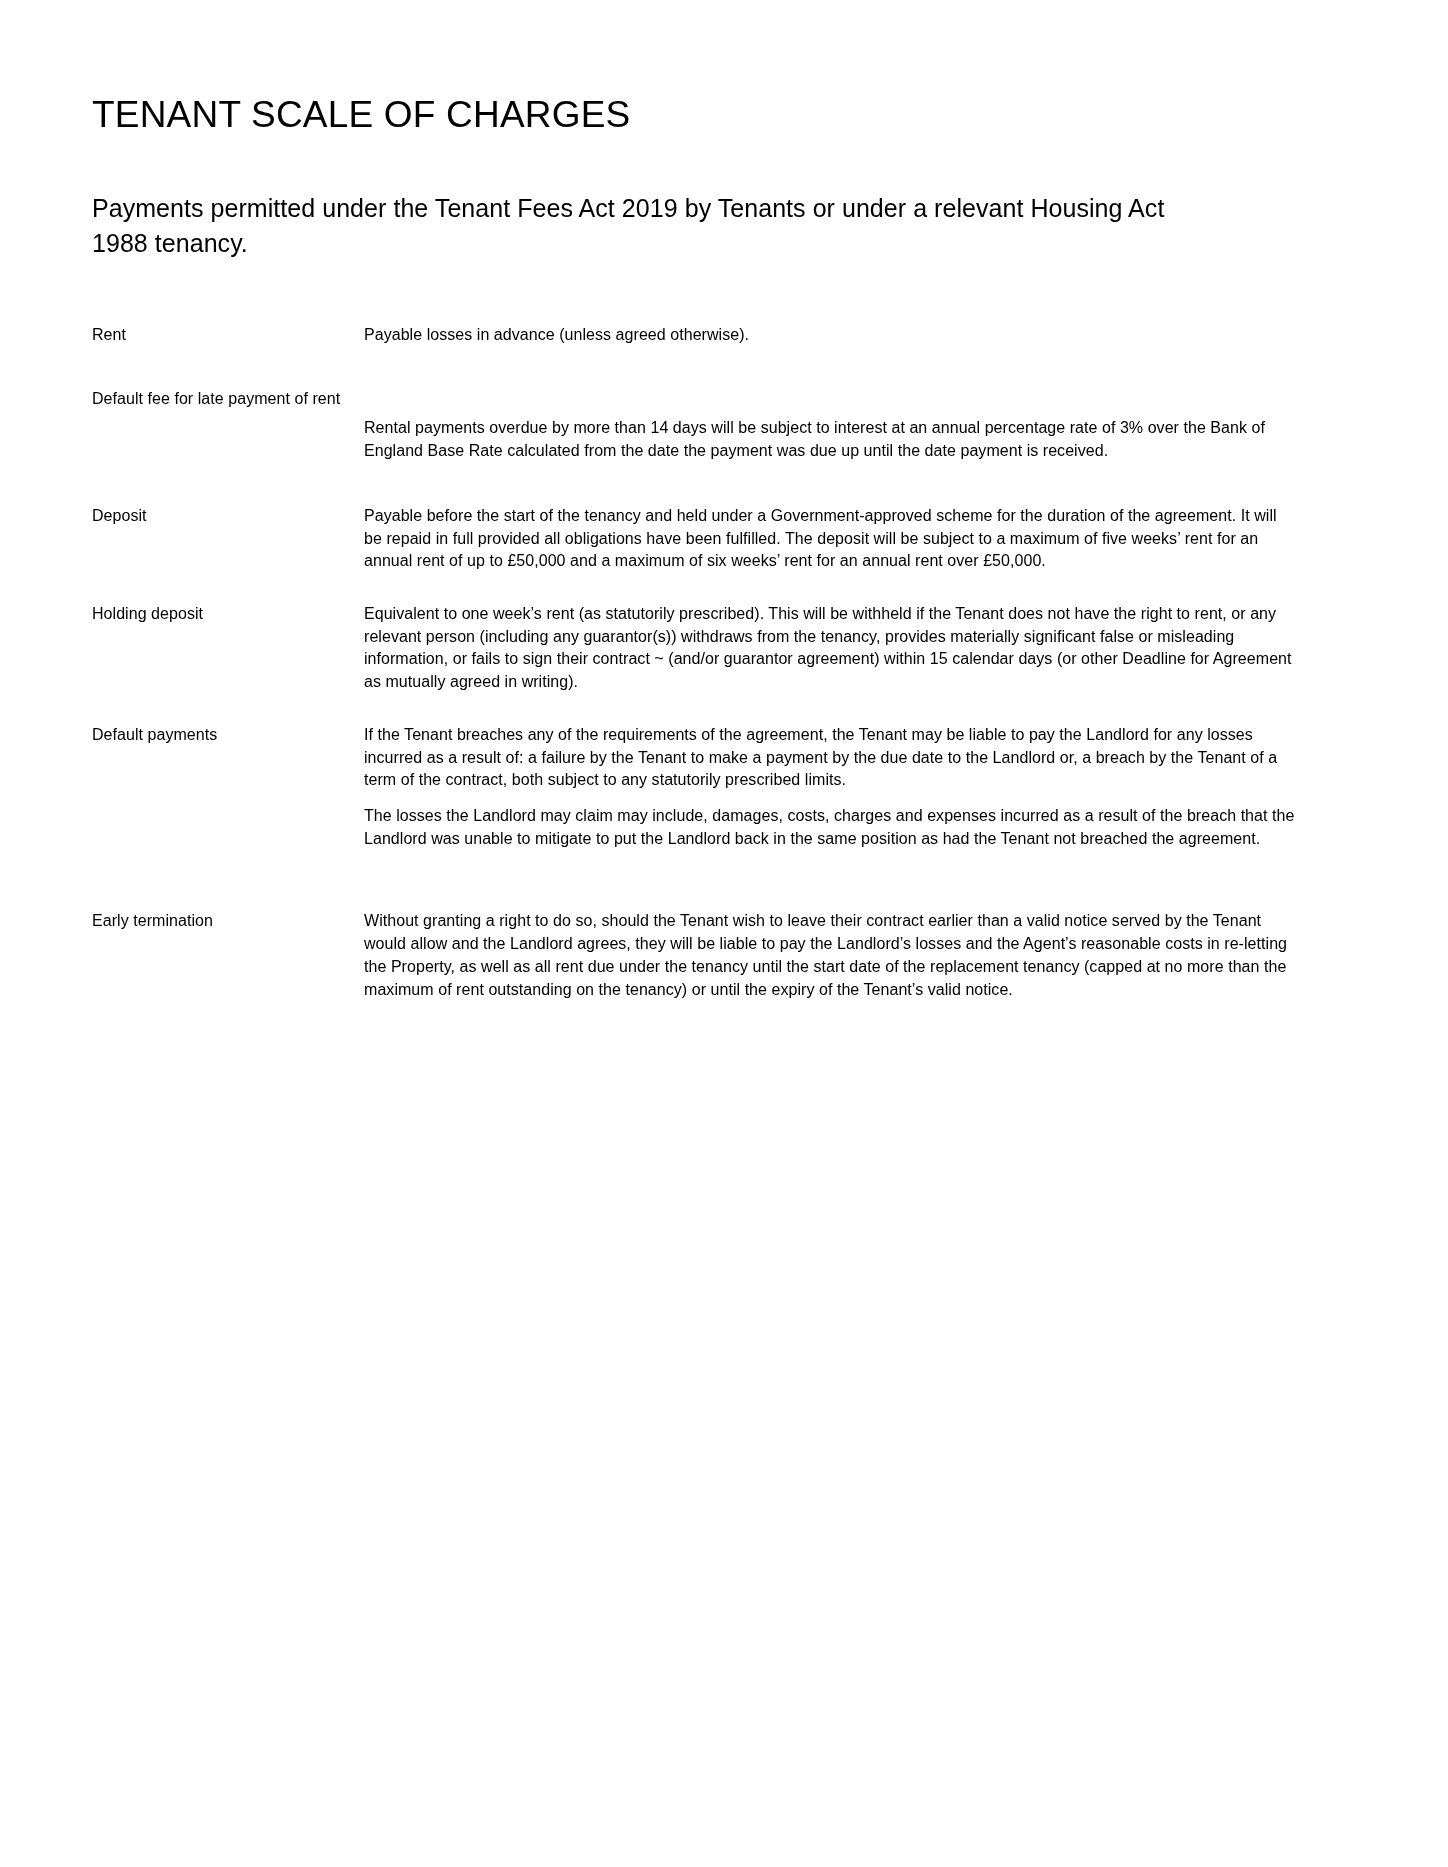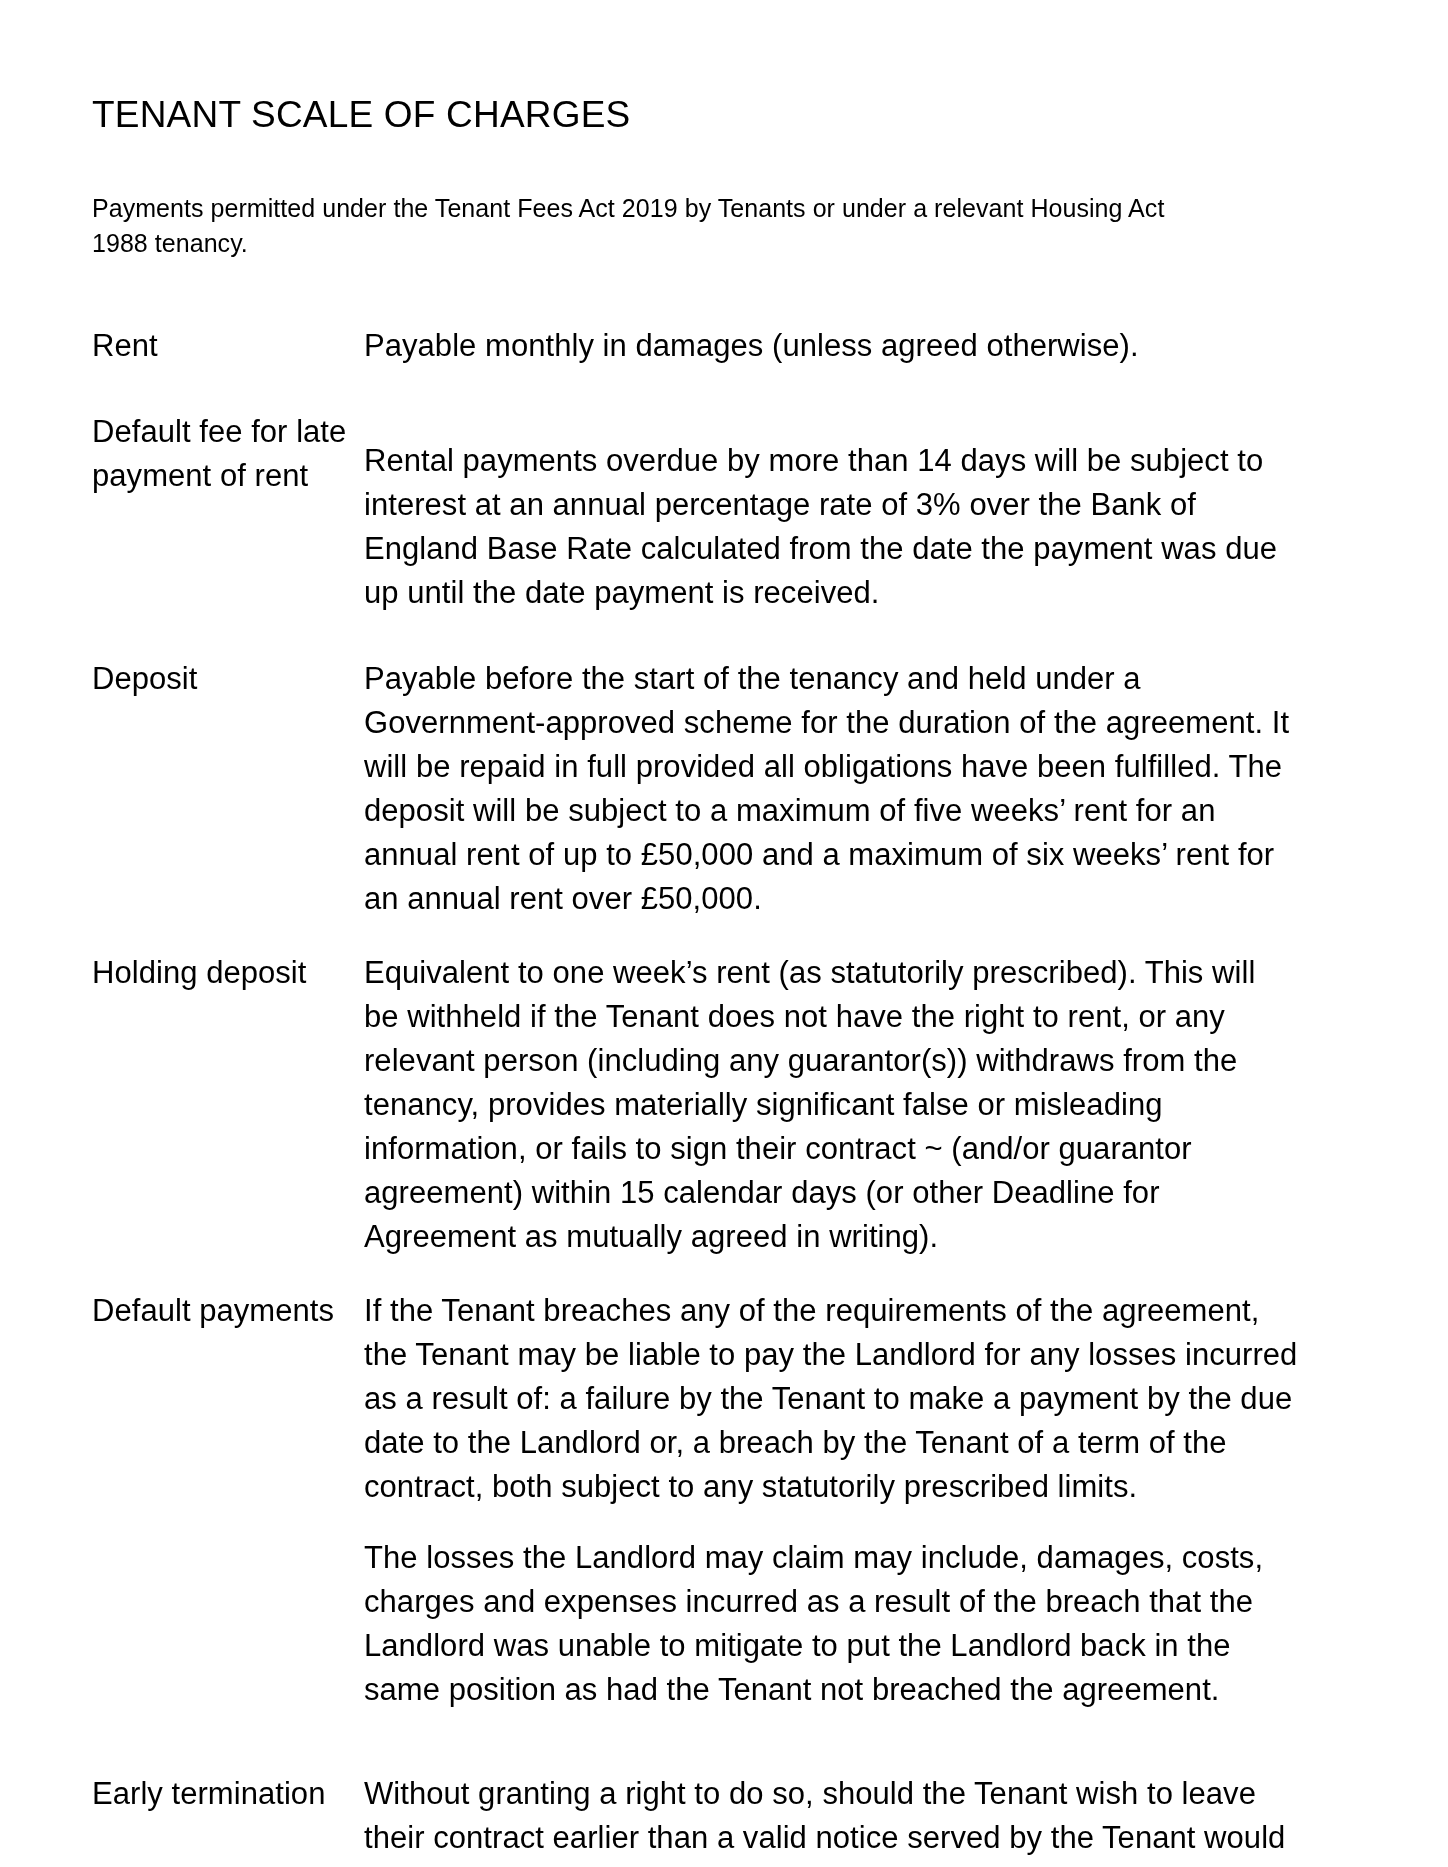--- a/index.html
+++ b/index.html
@@ -37,21 +37,21 @@
     letter-spacing: 0.05px;
   }
   .charges-table {
     margin-top: 62px;
     width: 100%;
     border-collapse: collapse;
   }
   .charges-table td {
     vertical-align: top;
     padding: 0;
-    font-size: 31px;
+    font-size: 16px;
     line-height: 1.42;
     letter-spacing: 0.05px;
   }
   .col-label {
     width: 262px;
     padding-right: 10px !important;
   }
   .col-desc {
     width: auto;
   }
@@ -65,21 +65,21 @@
     font-size: 0;
     line-height: 0;
   }
   .label-cell {
     white-space: pre-line;
   }
   .desc-p {
     margin: 0;
   }
   .desc-p + .desc-p {
-    margin-top: 27px;
+    margin-top: 13px;
   }
   .label-offset-1 {
     padding-top: 0 !important;
   }
   .desc-offset-1 {
     padding-top: 29px !important;
   }
 </style>
 </head>
 <body>
@@ -89,21 +89,21 @@
   <h1 class="doc-title">TENANT SCALE OF CHARGES</h1>
 
   <p class="intro">Payments permitted under the Tenant Fees Act 2019 by Tenants or under a relevant Housing Act 1988 tenancy.</p>
 
   <table class="charges-table">
     <tbody>
 
       <tr>
         <td class="col-label label-cell">Rent</td>
         <td class="col-desc">
-          <p class="desc-p">Payable monthly in damages (unless agreed otherwise).</p>
+          <p class="desc-p">Payable losses in advance (unless agreed otherwise).</p>
         </td>
       </tr>
 
       <tr class="row-spacer">
           <td></td>
           <td></td>
         </tr>
 
       <tr>
         <td class="col-label label-cell label-offset-1">Default fee for late payment of rent</td>

